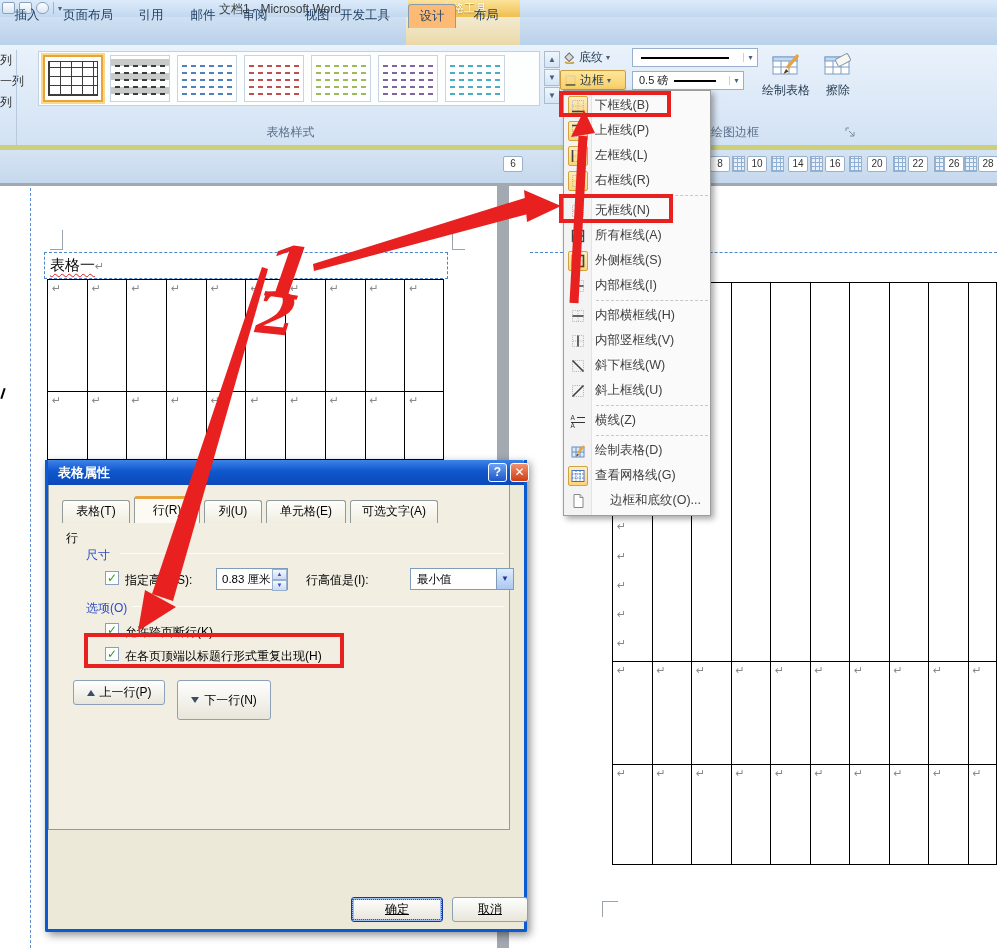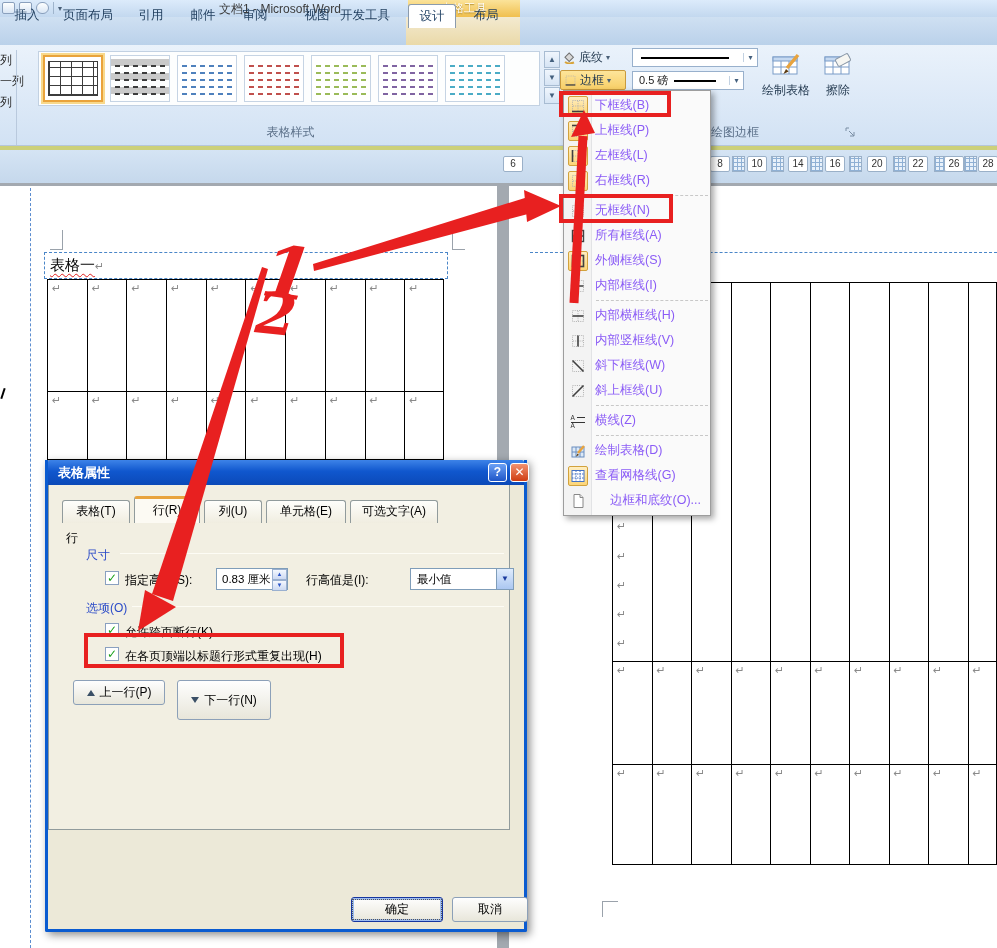--- a/index.html
+++ b/index.html
@@ -15,21 +15,21 @@
   .qsep{width:1px;height:12px;background:#9fb4cc;}
   .qdrop{font-size:8px;color:#4a6078;}
   .doctitle{left:150px;top:1px;width:260px;text-align:center;font-size:12px;color:#3b3b3b;}
   .ctxhdr{left:408px;top:0;width:112px;height:17px;background:linear-gradient(#fbe39a,#f0bf4e);
     text-align:center;font-size:11.5px;color:#fff;text-shadow:0 1px 1px #a8821e;line-height:17px;}
 
   
   .tabrow{left:0;top:17px;width:997px;height:28px;background:linear-gradient(#cfe0f2,#bad1ea);z-index:3;}
   .ctxzone{left:406px;top:17px;width:114px;height:28px;background:linear-gradient(#f3ead0,#ead9a8);z-index:3;}
   .tab{position:absolute;top:4px;height:24px;text-align:center;font-size:12.5px;color:#1e3c5c;line-height:22px;z-index:4;}
-  .tab.active{background:#ffffff;border:1px solid #8b9bad;border-bottom:none;border-radius:3px 3px 0 0;color:#2b4a6b;}
+  .tab.active{background:#fdba74;border:1px solid #8b9bad;border-bottom:none;border-radius:3px 3px 0 0;color:#2b4a6b;}
 
   
   .ribbon{left:0;top:45px;width:997px;height:101px;background:linear-gradient(#eaf2fb,#d2e2f4);
     border-bottom:1px solid #b6c6da;z-index:3;}
   .frag{position:absolute;left:0;font-size:12px;color:#2b2b2b;}
   .gdivider{left:16px;top:5px;width:1px;height:95px;background:#b9c9dd;}
   .gallery{left:38px;top:6px;width:502px;height:55px;background:#fdfefe;border:1px solid #c2d1e2;}
   .thumb{position:absolute;top:3px;width:60px;height:47px;background:#fff;border:1px solid #c6d4e4;padding:4px 3px;}
   .thumb.sel{border:2px solid #e9a33b;box-shadow:0 0 0 2px #f8d98c;}
   .thumb-grid{width:100%;height:100%;border:1px solid #3c3c3c;
@@ -94,32 +94,32 @@
   .xcheck{position:absolute;width:14px;height:14px;background:#fff;border:1px solid #8aa0c0;z-index:2;
     color:#1ca11c;font-size:12px;font-weight:bold;line-height:13px;text-align:center;}
   .xfield{position:absolute;background:#fff;border:1px solid #7f9db9;font-size:11.5px;color:#000;z-index:2;display:flex;align-items:center;}
   .xspinbtns{margin-left:auto;width:15px;height:100%;display:flex;flex-direction:column;}
   .xspinbtns div{flex:1;background:linear-gradient(#f4f8fe,#ccd9f2);border:1px solid #9ab0d0;
     font-size:6px;color:#2b55c8;text-align:center;line-height:9px;}
   .xcombobtn{margin-left:auto;width:17px;height:100%;background:linear-gradient(#dfecfd,#abc7f1);
     border-left:1px solid #7f9db9;font-size:8px;color:#1c3c9e;text-align:center;line-height:20px;}
   .xbtn{position:absolute;background:linear-gradient(#fefefe,#e8e6da);border:1px solid #8ca0b8;border-radius:3px;
     font-size:12px;color:#000;text-align:center;z-index:2;display:flex;align-items:center;justify-content:center;gap:5px;}
-  .xbtn .inner{border:1px dotted transparent;padding:1px 8px;width:100%;}
+  .xbtn .inner{border:1px dotted transparent;padding:1px 8px;width:100%;text-decoration:underline;}
   .xbtn.focus{border:1px solid #1636a0;box-shadow:0 0 0 2px #9ebdf0 inset;}
   .xbtn.focus .inner{border-color:#555;}
   .tri{width:0;height:0;border-left:4px solid transparent;border-right:4px solid transparent;}
   .tri.up{border-bottom:6px solid #3a4f66;}
   .tri.dn{border-top:6px solid #3a4f66;}
 
   
   .menu{left:563px;top:90px;width:148px;background:#fafafa;border:1px solid #9d9d9d;
     box-shadow:3px 3px 6px rgba(0,0,0,.35);z-index:30;padding:2px 0;}
   .menu-gutter{position:absolute;left:0;top:0;bottom:0;width:28px;background:#f3f3f3;border-right:1px solid #e2e3e5;}
-  .mitem{position:relative;height:25px;display:flex;align-items:center;font-size:12.5px;color:#8b5cf6;}
+  .mitem{position:relative;height:25px;display:flex;align-items:center;font-size:12.5px;color:#404040;}
   .micon{width:20px;height:20px;margin:0 7px 0 4px;display:flex;align-items:center;justify-content:center;border-radius:2px;flex:0 0 auto;}
   .micon.hl{background:linear-gradient(#ffeec0,#fcd578);border:1px solid #d2a23c;}
   .msep{height:1px;border-top:1px dashed #c8c8c8;margin:2px 2px 2px 32px;}
 
   
   .redbox{position:absolute;border:4px solid #e82020;z-index:50;pointer-events:none;}
   .overlay{left:0;top:0;width:997px;height:948px;z-index:50;pointer-events:none;}
 </style>
 </head>
 <body>

